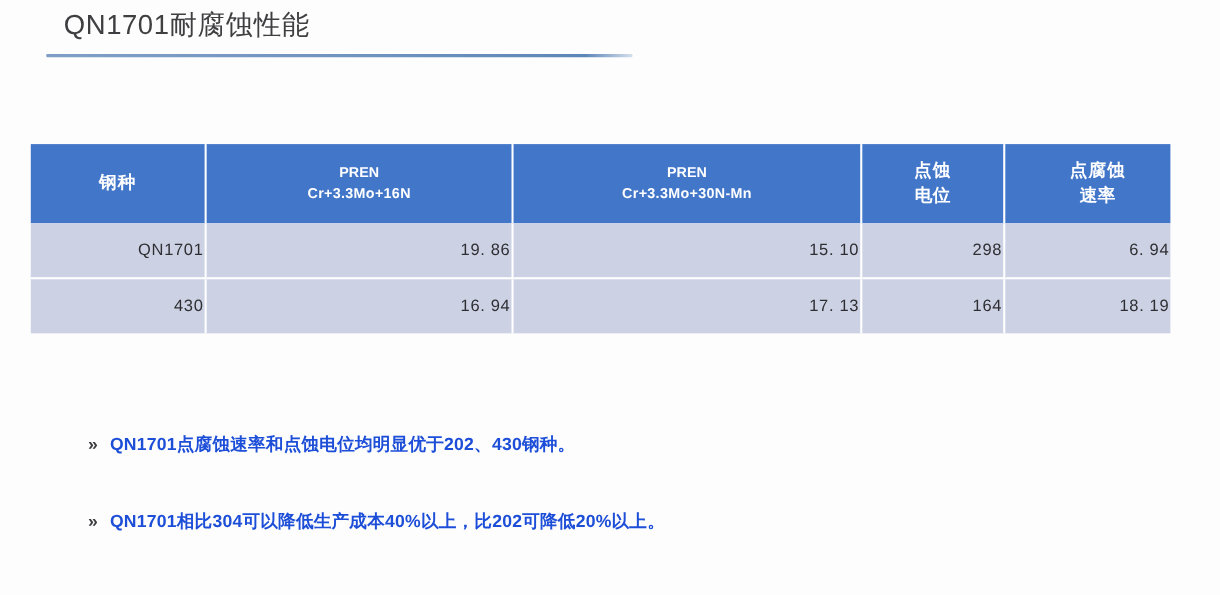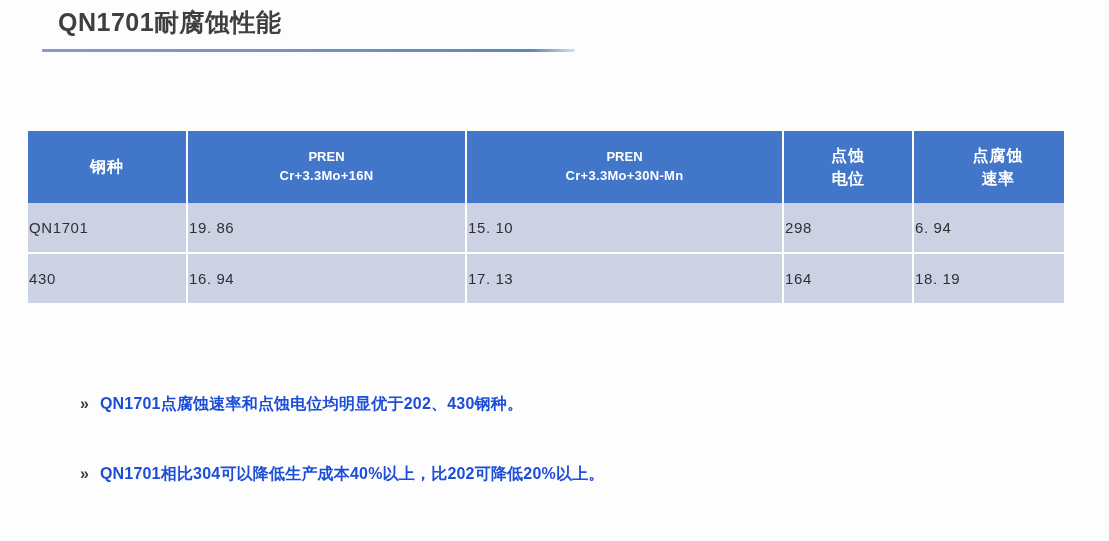--- a/index.html
+++ b/index.html
@@ -15,21 +15,21 @@
     position: relative;
     -webkit-font-smoothing: antialiased;
   }
 
   
   #slide-title {
     position: absolute;
     left: 58px;
     top: 6px;
     font-size: 25px;
-    font-weight: bold;
+    font-weight: normal;
     color: #3f3f41;
     letter-spacing: 0.5px;
     white-space: nowrap;
   }
   #title-rule {
     position: absolute;
     left: 42px;
     top: 49px;
     width: 533px;
     height: 3px;
@@ -71,21 +71,21 @@
     display: block;
     letter-spacing: 0.3px;
   }
   #corrosion-table thead th.hdr-cn {
     font-size: 16px;
     letter-spacing: 1px;
   }
 
   #corrosion-table tbody td {
     height: 47px;
-    text-align: left;
+    text-align: right;
     vertical-align: middle;
     font-size: 15px;
     color: #2f2f33;
     border-right: 2px solid #ffffff;
     border-bottom: 2px solid #ffffff;
     letter-spacing: 0.6px;
   }
   #corrosion-table tbody td:last-child { border-right: none; }
   #corrosion-table tbody tr:last-child td { border-bottom: none; }
   #corrosion-table tbody tr.row-odd td  { background: #ccd2e4; }

